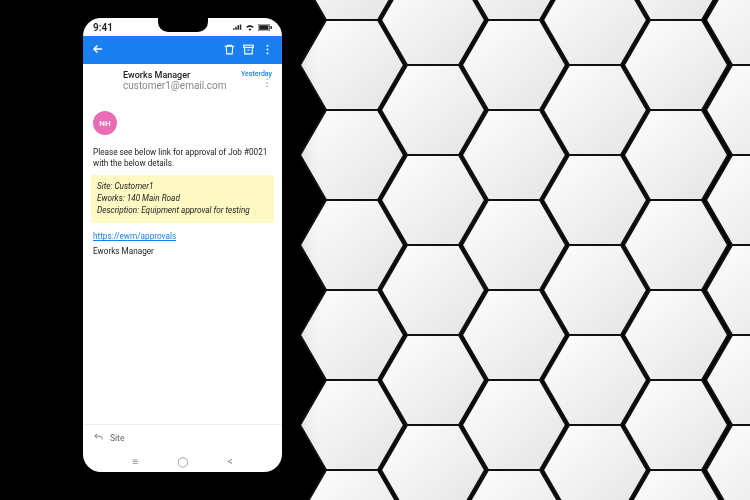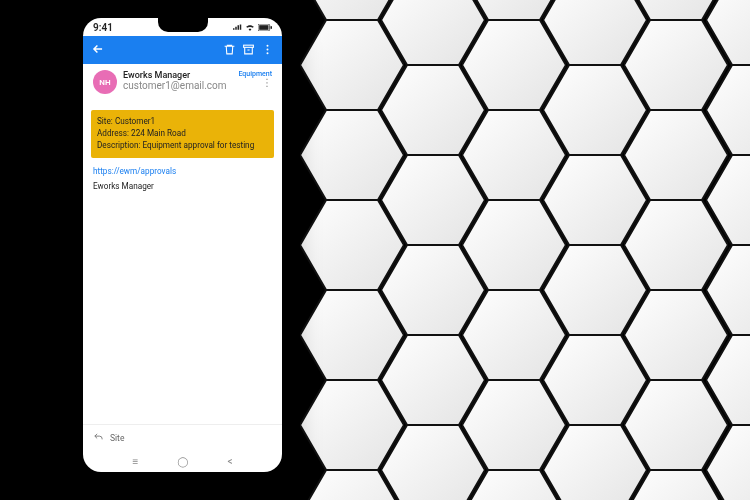--- a/index.html
+++ b/index.html
@@ -97,44 +97,46 @@
     height: 24px;
     border-radius: 50%;
     background: #e86db5;
     color: #fff;
     font-size: 8px;
     font-weight: 600;
     display: flex;
     align-items: center;
     justify-content: center;
     flex-shrink: 0;
+    margin-top: 41px;
   }
   .sender-meta { flex: 1; min-width: 0; }
   .sender-name { font-size: 9px; font-weight: 500; color: #222; }
   .sender-email { font-size: 10px; color: #888; }
   .sender-right { text-align: right; }
   .timestamp { font-size: 7px; color: #1a7ff0; font-weight: 500; }
   .more-v { color: #888; font-size: 10px; line-height: 1; }
 
   .body {
     padding: 6px 10px;
     font-size: 8.2px;
     line-height: 1.35;
     color: #222;
     flex: 1;
   }
   .body p { margin-bottom: 6px; }
   .detail-box {
-    background: #eab308;
+    background: #fef9c3;
     padding: 6px;
     margin: 4px -2px 8px -2px;
     border-radius: 2px;
+    font-style: italic;
   }
   .detail-box div { margin-bottom: 1px; }
-  .link { color: #1a7ff0; display: inline-block; margin-bottom: 8px; }
+  .link { color: #1a7ff0; text-decoration: underline; display: inline-block; margin-bottom: 8px; }
 
   .reply-row {
     border-top: 1px solid #eee;
     padding: 7px 10px;
     display: flex;
     align-items: center;
     gap: 6px;
     color: #666;
     font-size: 8.5px;
   }
@@ -632,29 +634,30 @@
     </div>
 
 
     <div class="sender-row">
       <div class="avatar">NH</div>
       <div class="sender-meta">
         <div class="sender-name">Eworks Manager</div>
         <div class="sender-email">customer1@email.com</div>
       </div>
       <div class="sender-right">
-        <div class="timestamp">Equipment</div>
+        <div class="timestamp">Yesterday</div>
         <div class="more-v">⋮</div>
       </div>
     </div>
 
     <div class="body">
+      <p>Please see below link for approval of Job #0021 with the below details.</p>
       <div class="detail-box">
         <div><span>Site:</span> <span>Customer1</span></div>
-        <div><span>Address:</span> <span>224 Main Road</span></div>
+        <div><span>Eworks:</span> <span>140 Main Road</span></div>
         <div><span>Description:</span> <span>Equipment approval for testing</span></div>
       </div>
       <a class="link">https://ewm/approvals</a>
       <p style="margin-top:-4px">Eworks Manager</p>
     </div>
 
     <div class="reply-row">
       <svg width="11" height="11" viewBox="0 0 24 24" fill="none" stroke="#777" stroke-width="2">
           <path d="M9 14l-5-5 5-5"></path>
           <path d="M4 9h10a6 6 0 016 6v1"></path>

